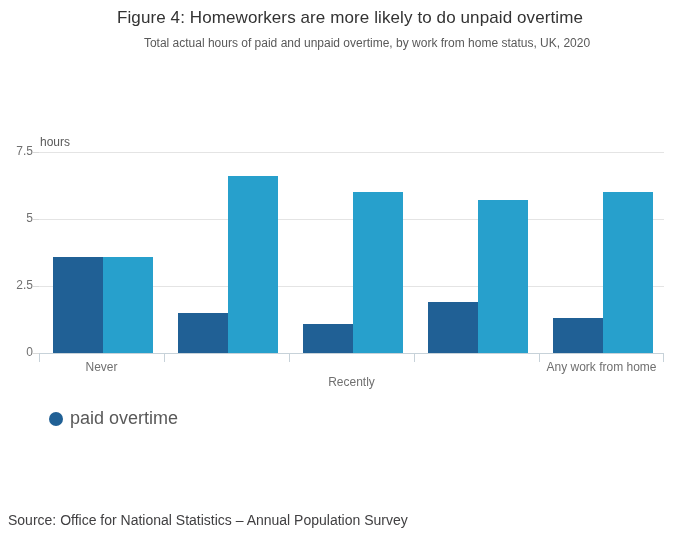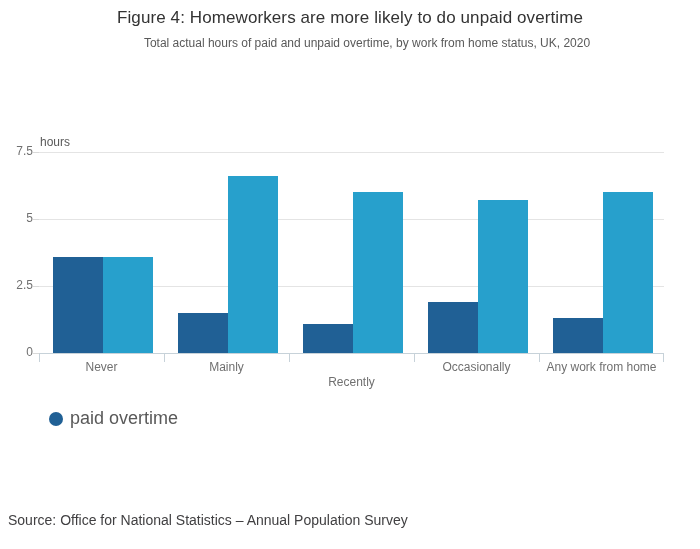--- a/index.html
+++ b/index.html
@@ -70,27 +70,25 @@
       <div class="x-tick" style="left: 125px;"></div>
       <div class="x-tick" style="left: 250px;"></div>
       <div class="x-tick" style="left: 375px;"></div>
       <div class="x-tick" style="left: 500px;"></div>
       <div class="x-tick" style="left: 624px;"></div>
       <div class="bar" style="left: 14px; width: 50px; height: 96.48px; background: rgb(32, 96, 149);"></div>
       <div class="bar" style="left: 64px; width: 50px; height: 96.48px; background: rgb(39, 160, 204);"></div>
       <div class="cat-label" style="left: -60px; width: 245px; top: 208px;">Never</div>
       <div class="bar" style="left: 139px; width: 50px; height: 40.2px; background: rgb(32, 96, 149);"></div>
       <div class="bar" style="left: 189px; width: 50px; height: 176.88px; background: rgb(39, 160, 204);"></div>
-      <div class="cat-label" style="left: 65px; width: 245px; top: 208px;">Mainly</div>
       <div class="bar" style="left: 264px; width: 50px; height: 29.48px; background: rgb(32, 96, 149);"></div>
       <div class="bar" style="left: 314px; width: 50px; height: 160.8px; background: rgb(39, 160, 204);"></div>
       <div class="cat-label" style="left: 190px; width: 245px; top: 223px;">Recently</div>
       <div class="bar" style="left: 389px; width: 50px; height: 50.92px; background: rgb(32, 96, 149);"></div>
       <div class="bar" style="left: 439px; width: 50px; height: 152.76px; background: rgb(39, 160, 204);"></div>
-      <div class="cat-label" style="left: 315px; width: 245px; top: 208px;">Occasionally</div>
       <div class="bar" style="left: 514px; width: 50px; height: 34.84px; background: rgb(32, 96, 149);"></div>
       <div class="bar" style="left: 564px; width: 50px; height: 160.8px; background: rgb(39, 160, 204);"></div>
       <div class="cat-label" style="left: 440px; width: 245px; top: 208px;">Any work from home</div>
     </div>
 
   <div class="legend">
     <div class="legend-item">
       <span class="legend-swatch" style="background: rgb(32, 96, 149);"></span>
       <span class="legend-label">paid overtime</span>
     </div>

